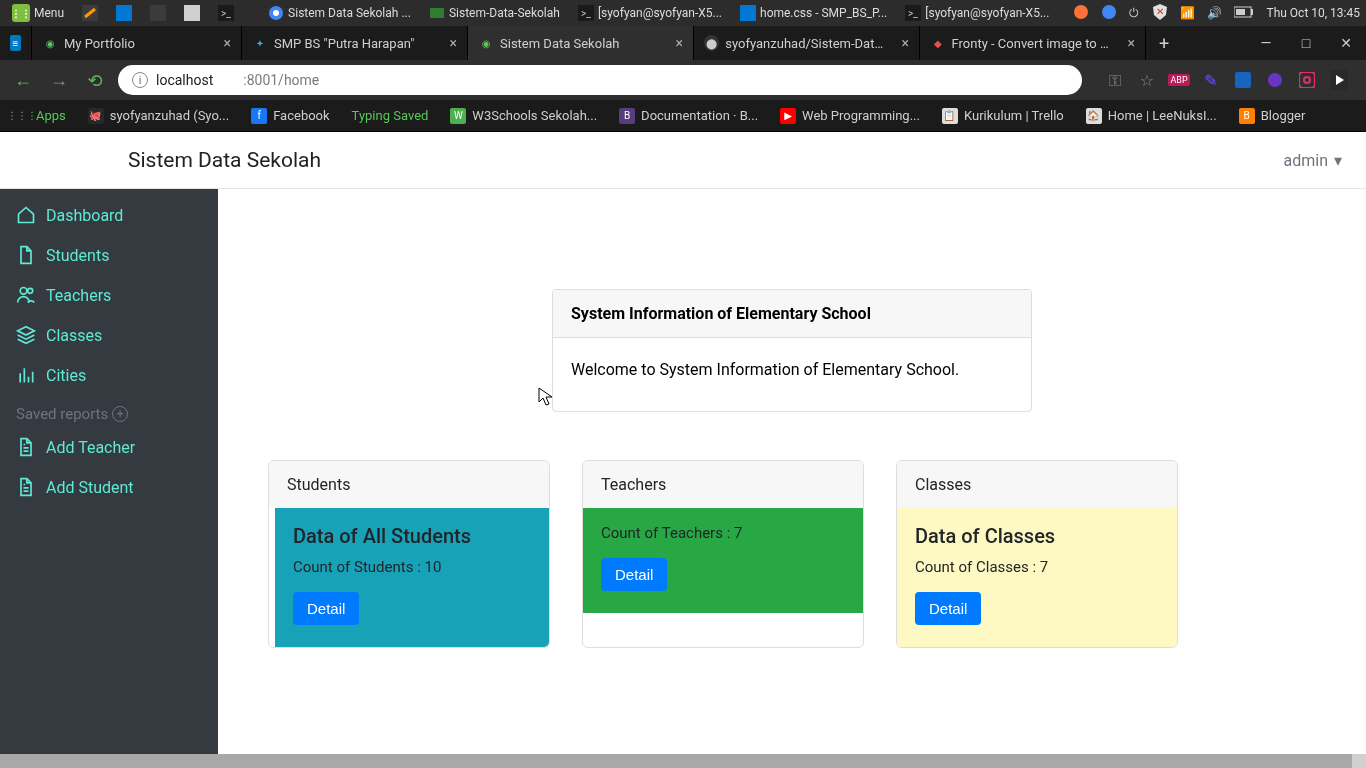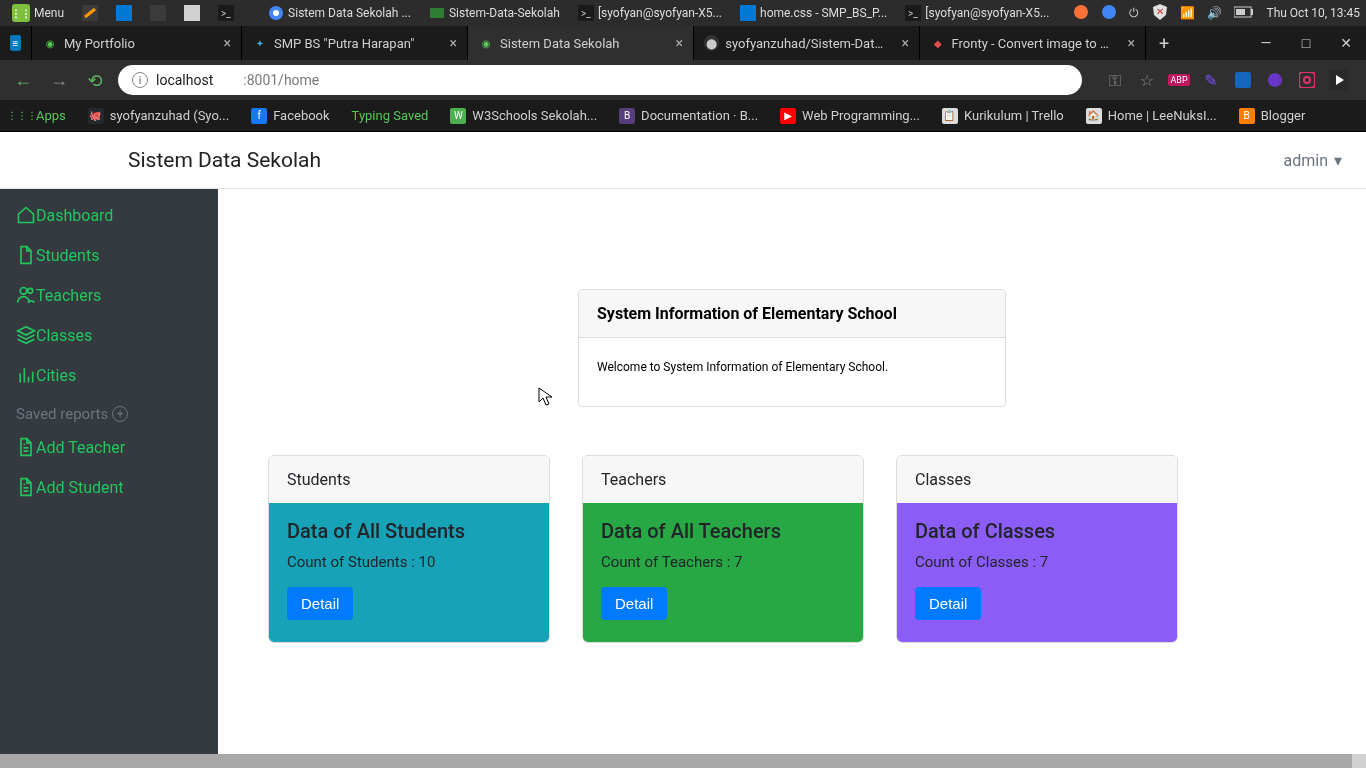--- a/index.html
+++ b/index.html
@@ -38,36 +38,36 @@
   .page { background:#fff; height:636px; position:relative; }
   .page-hscroll { position:absolute; bottom:0; left:0; right:0; height:14px; background:#d0d0d0; }
   .page-hscroll .thumb { height:100%; width:99%; background:#a8a8a8;}
 
   .topnav { height:57px; border-bottom:1px solid #e5e5e5; display:flex; align-items:center; padding:0 24px 0 128px;}
   .brand { font-size:21px; color:#222;}
   .userdrop { margin-left:auto; color:#6c757d; font-size:16px; display:flex; align-items:center; gap:6px;}
 
   .layout { display:flex; height:565px;}
   .sidebar { width:218px; background:#343a40; color:#007bff; padding:6px 0; font-size:16px;}
-  .snav a { display:flex; align-items:center; padding:10px 16px; color:#22c55e; text-decoration:none;}
+  .snav a { display:flex; align-items:center; gap:10px; padding:10px 16px; color:#5eead4; text-decoration:none;}
   .snav a svg { width:20px; height:20px; }
   .saved { padding:10px 16px 4px; color:#6c757d; font-size:15px; display:flex; align-items:center; gap:4px;}
 
   .content { flex:1; padding:40px 30px 0; overflow:auto;}
-  .welcome-card { width:428px; margin:60px auto 0; border:1px solid #ddd; border-radius:4px; overflow:hidden;}
+  .welcome-card { width:480px; margin:60px auto 0; border:1px solid #ddd; border-radius:4px; overflow:hidden;}
   .welcome-card .hd { background:#f7f7f7; border-bottom:1px solid #ddd; padding:14px 18px; font-weight:700; font-size:16px;}
-  .welcome-card .bd { padding:22px 18px 32px; font-size:12px;}
+  .welcome-card .bd { padding:22px 18px 32px; font-size:16px;}
 
   .cards-row { display:flex; gap:32px; margin-top:48px; padding-left:20px;}
   .stat { width:282px; border:1px solid #ddd; border-radius:6px; overflow:hidden;}
   .stat .shd { background:#f7f7f7; padding:14px 18px; font-size:16px; color:#212529;}
   .stat .sbody { padding:16px 18px 22px; color:#212529;}
-  .stat.blue .sbody { background:#17a2b8; }
+  .stat.blue .sbody { background:#17a2b8;margin-left:6px; }
   .stat.green .sbody { background:#28a745; }
-  .stat.gray .sbody { background:#8b5cf6; }
+  .stat.gray .sbody { background:#fef9c3; }
   .stat h3 { font-weight:500; font-size:20px; margin-bottom:10px;}
   .stat p { font-size:15px; margin-bottom:16px;}
   .detail-btn { background:#007bff; color:#fff; border:none; padding:8px 14px; border-radius:4px; font-size:15px; cursor:pointer;}
   .cursor{position:absolute; left:538px; top:255px; pointer-events:none;}
 </style>
 </head>
 <body>
 
 <div class="os-bar">
   <div class="left">
@@ -363,21 +363,20 @@
           <div class="shd">Students</div>
           <div class="sbody">
             <h3>Data of All Students</h3>
             <p>Count of Students : 10</p>
             <button class="detail-btn">Detail</button>
           </div>
         </div>
         <div class="stat green">
           <div class="shd">Teachers</div>
           <div class="sbody">
-            <h3>Data of All Teachers</h3>
             <p>Count of Teachers : 7</p>
             <button class="detail-btn">Detail</button>
           </div>
         </div>
         <div class="stat gray">
           <div class="shd">Classes</div>
           <div class="sbody">
             <h3>Data of Classes</h3>
             <p>Count of Classes : 7</p>
             <button class="detail-btn">Detail</button>

